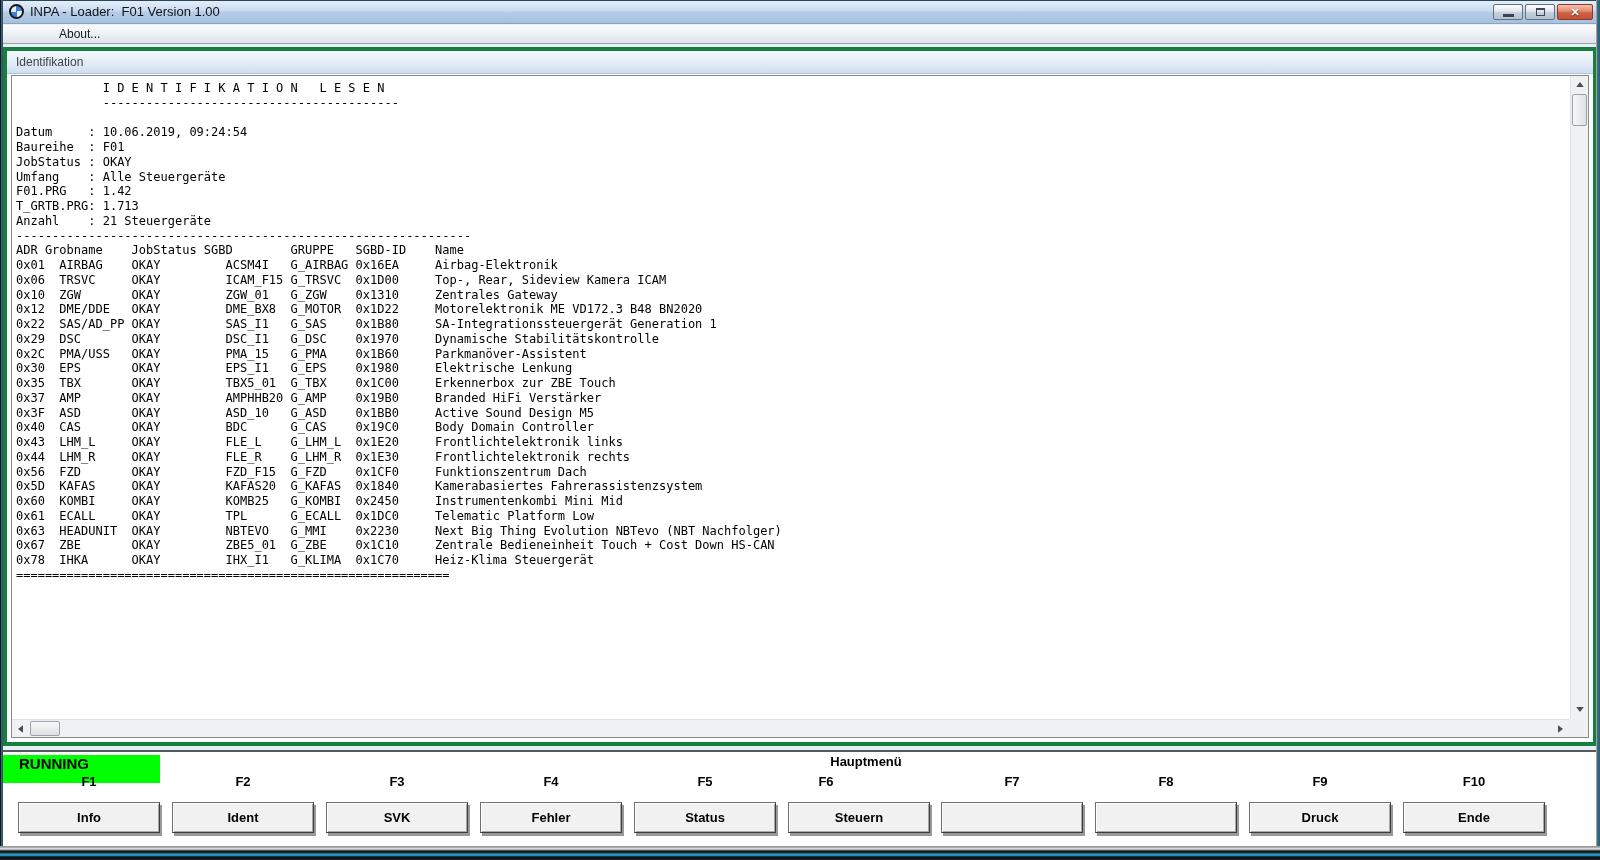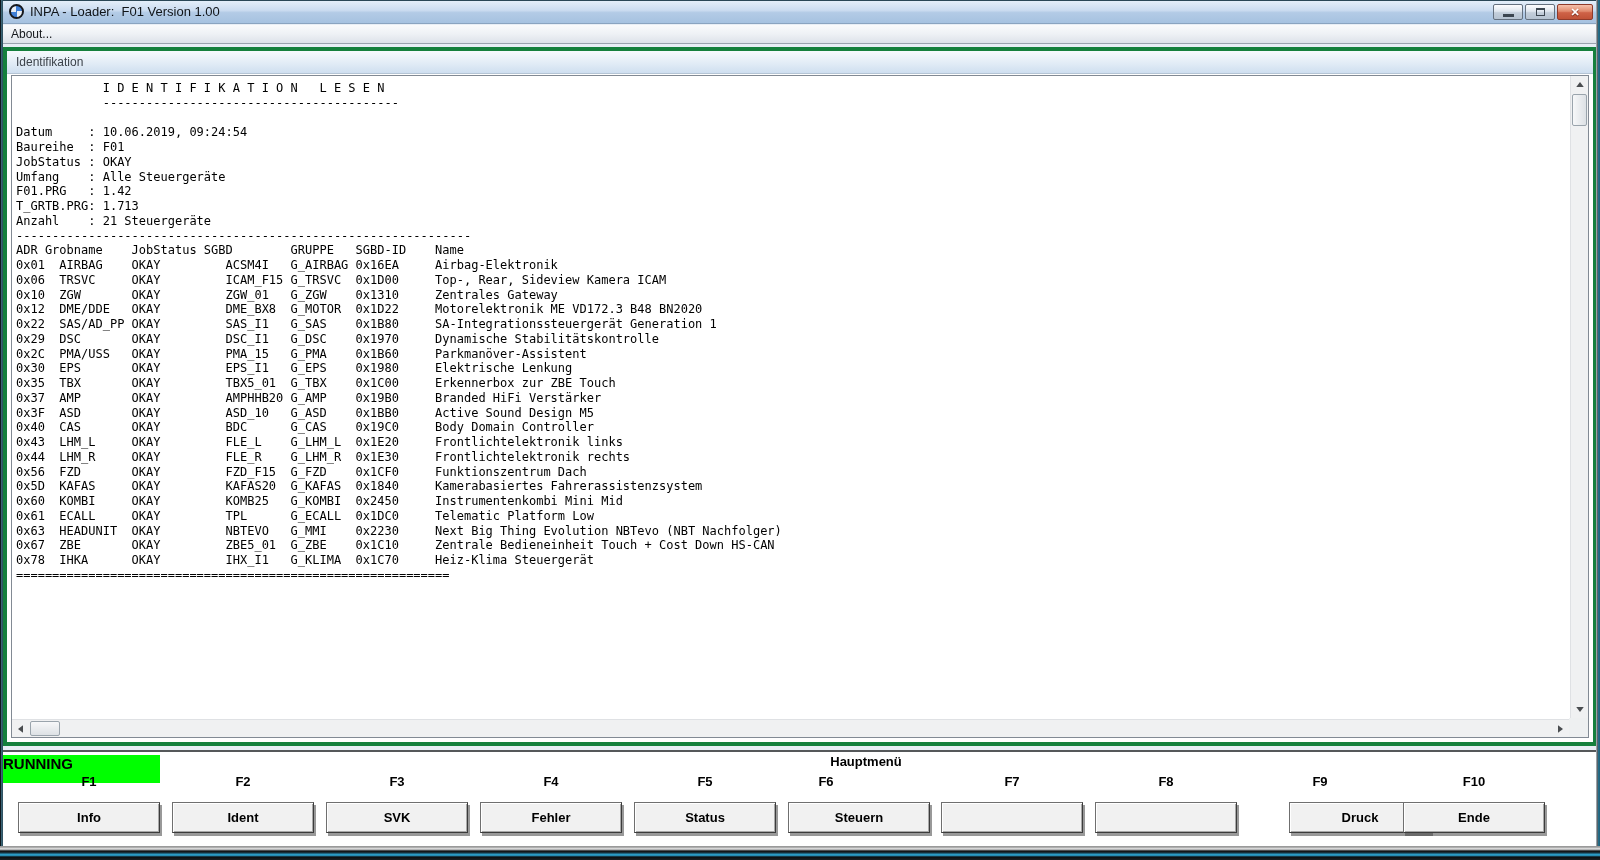--- a/index.html
+++ b/index.html
@@ -29,21 +29,21 @@
   .win-btn.close{
     width:36px;border-color:#8e3a2a;
     background:linear-gradient(180deg,#f6c0ab 0%,#e08a6d 45%,#ce6247 55%,#c05237 100%);
   }
   .glyph-min{width:11px;height:3px;background:#3c4650;margin-top:7px;}
   .glyph-max{width:9px;height:8px;border:1px solid #3c4650;border-top-width:2px;background:transparent;}
   .glyph-close{color:#fff;font-size:11px;font-weight:bold;line-height:1;text-shadow:0 1px 1px #70261a;}
   .menubar{
     position:absolute;left:0;top:25px;width:100%;height:19px;
     background:linear-gradient(180deg,#fafbfc 0%,#eef1f5 50%,#dde2e9 100%);
-    border-bottom:1px solid #9aa3ae;display:flex;align-items:center;
+    border-bottom:1px solid #9aa3ae;display:flex;align-items:center;padding-left:48px;
   }
   .menu-item{font-size:12px;color:#15181c;padding:0 8px 0 11px;}
   
   .group{
     position:absolute;left:3px;top:47px;width:1594px;height:699px;
     border:4px solid #15803d;background:#fff;
   }
   .group-caption{
     position:absolute;left:0;top:0;width:100%;height:23px;
     background:linear-gradient(180deg,#f6fafd 0%,#e2ecf6 55%,#cfdff0 100%);
@@ -80,21 +80,21 @@
     position:absolute;top:1px;left:18px;width:30px;height:15px;border-radius:2px;
     border:1px solid #9aa4ac;background:linear-gradient(180deg,#f7f8f9,#dde1e5);
   }
   
   .status-panel{
     position:absolute;left:0;top:750px;width:100%;height:96px;
     background:#ffffff;border-top:2px solid #55585a;
   }
   .running-box{
     position:absolute;left:2px;top:3px;width:158px;height:28px;
-    font-size:15px;font-weight:bold;color:#000;line-height:17px;padding-left:1px;
+    font-size:15px;font-weight:bold;color:#000;line-height:17px;padding-left:17px;
   }
   .center-label{
     position:absolute;left:866px;top:2px;transform:translateX(-50%);
     font-size:13px;font-weight:bold;color:#000;
   }
   .fkey-label{
     position:absolute;top:22px;width:100px;text-align:center;
     font-size:13px;font-weight:bold;color:#000;
   }
   .fbutton{
@@ -212,21 +212,21 @@
       <button class="fbutton" style="left: 480px;">Fehler</button>
       <div class="fkey-label" style="left: 655px;">F5</div>
       <button class="fbutton" style="left: 634px;">Status</button>
       <div class="fkey-label" style="left: 776px;">F6</div>
       <button class="fbutton" style="left: 788px;">Steuern</button>
       <div class="fkey-label" style="left: 962px;">F7</div>
       <button class="fbutton" style="left: 941px;"></button>
       <div class="fkey-label" style="left: 1116px;">F8</div>
       <button class="fbutton" style="left: 1095px;"></button>
       <div class="fkey-label" style="left: 1270px;">F9</div>
-      <button class="fbutton" style="left: 1249px; margin-left: 40px;">Druck</button>
+      <button class="fbutton" style="left: 1249px;">Druck</button>
       <div class="fkey-label" style="left: 1424px;">F10</div>
       <button class="fbutton" style="left: 1403px;">Ende</button>
     </div>
 
   <div class="edge edge-top"></div>
   <div class="edge edge-left"></div>
   <div class="edge edge-right"></div>
   <div class="edge edge-bottom"></div>
 </div>
 

